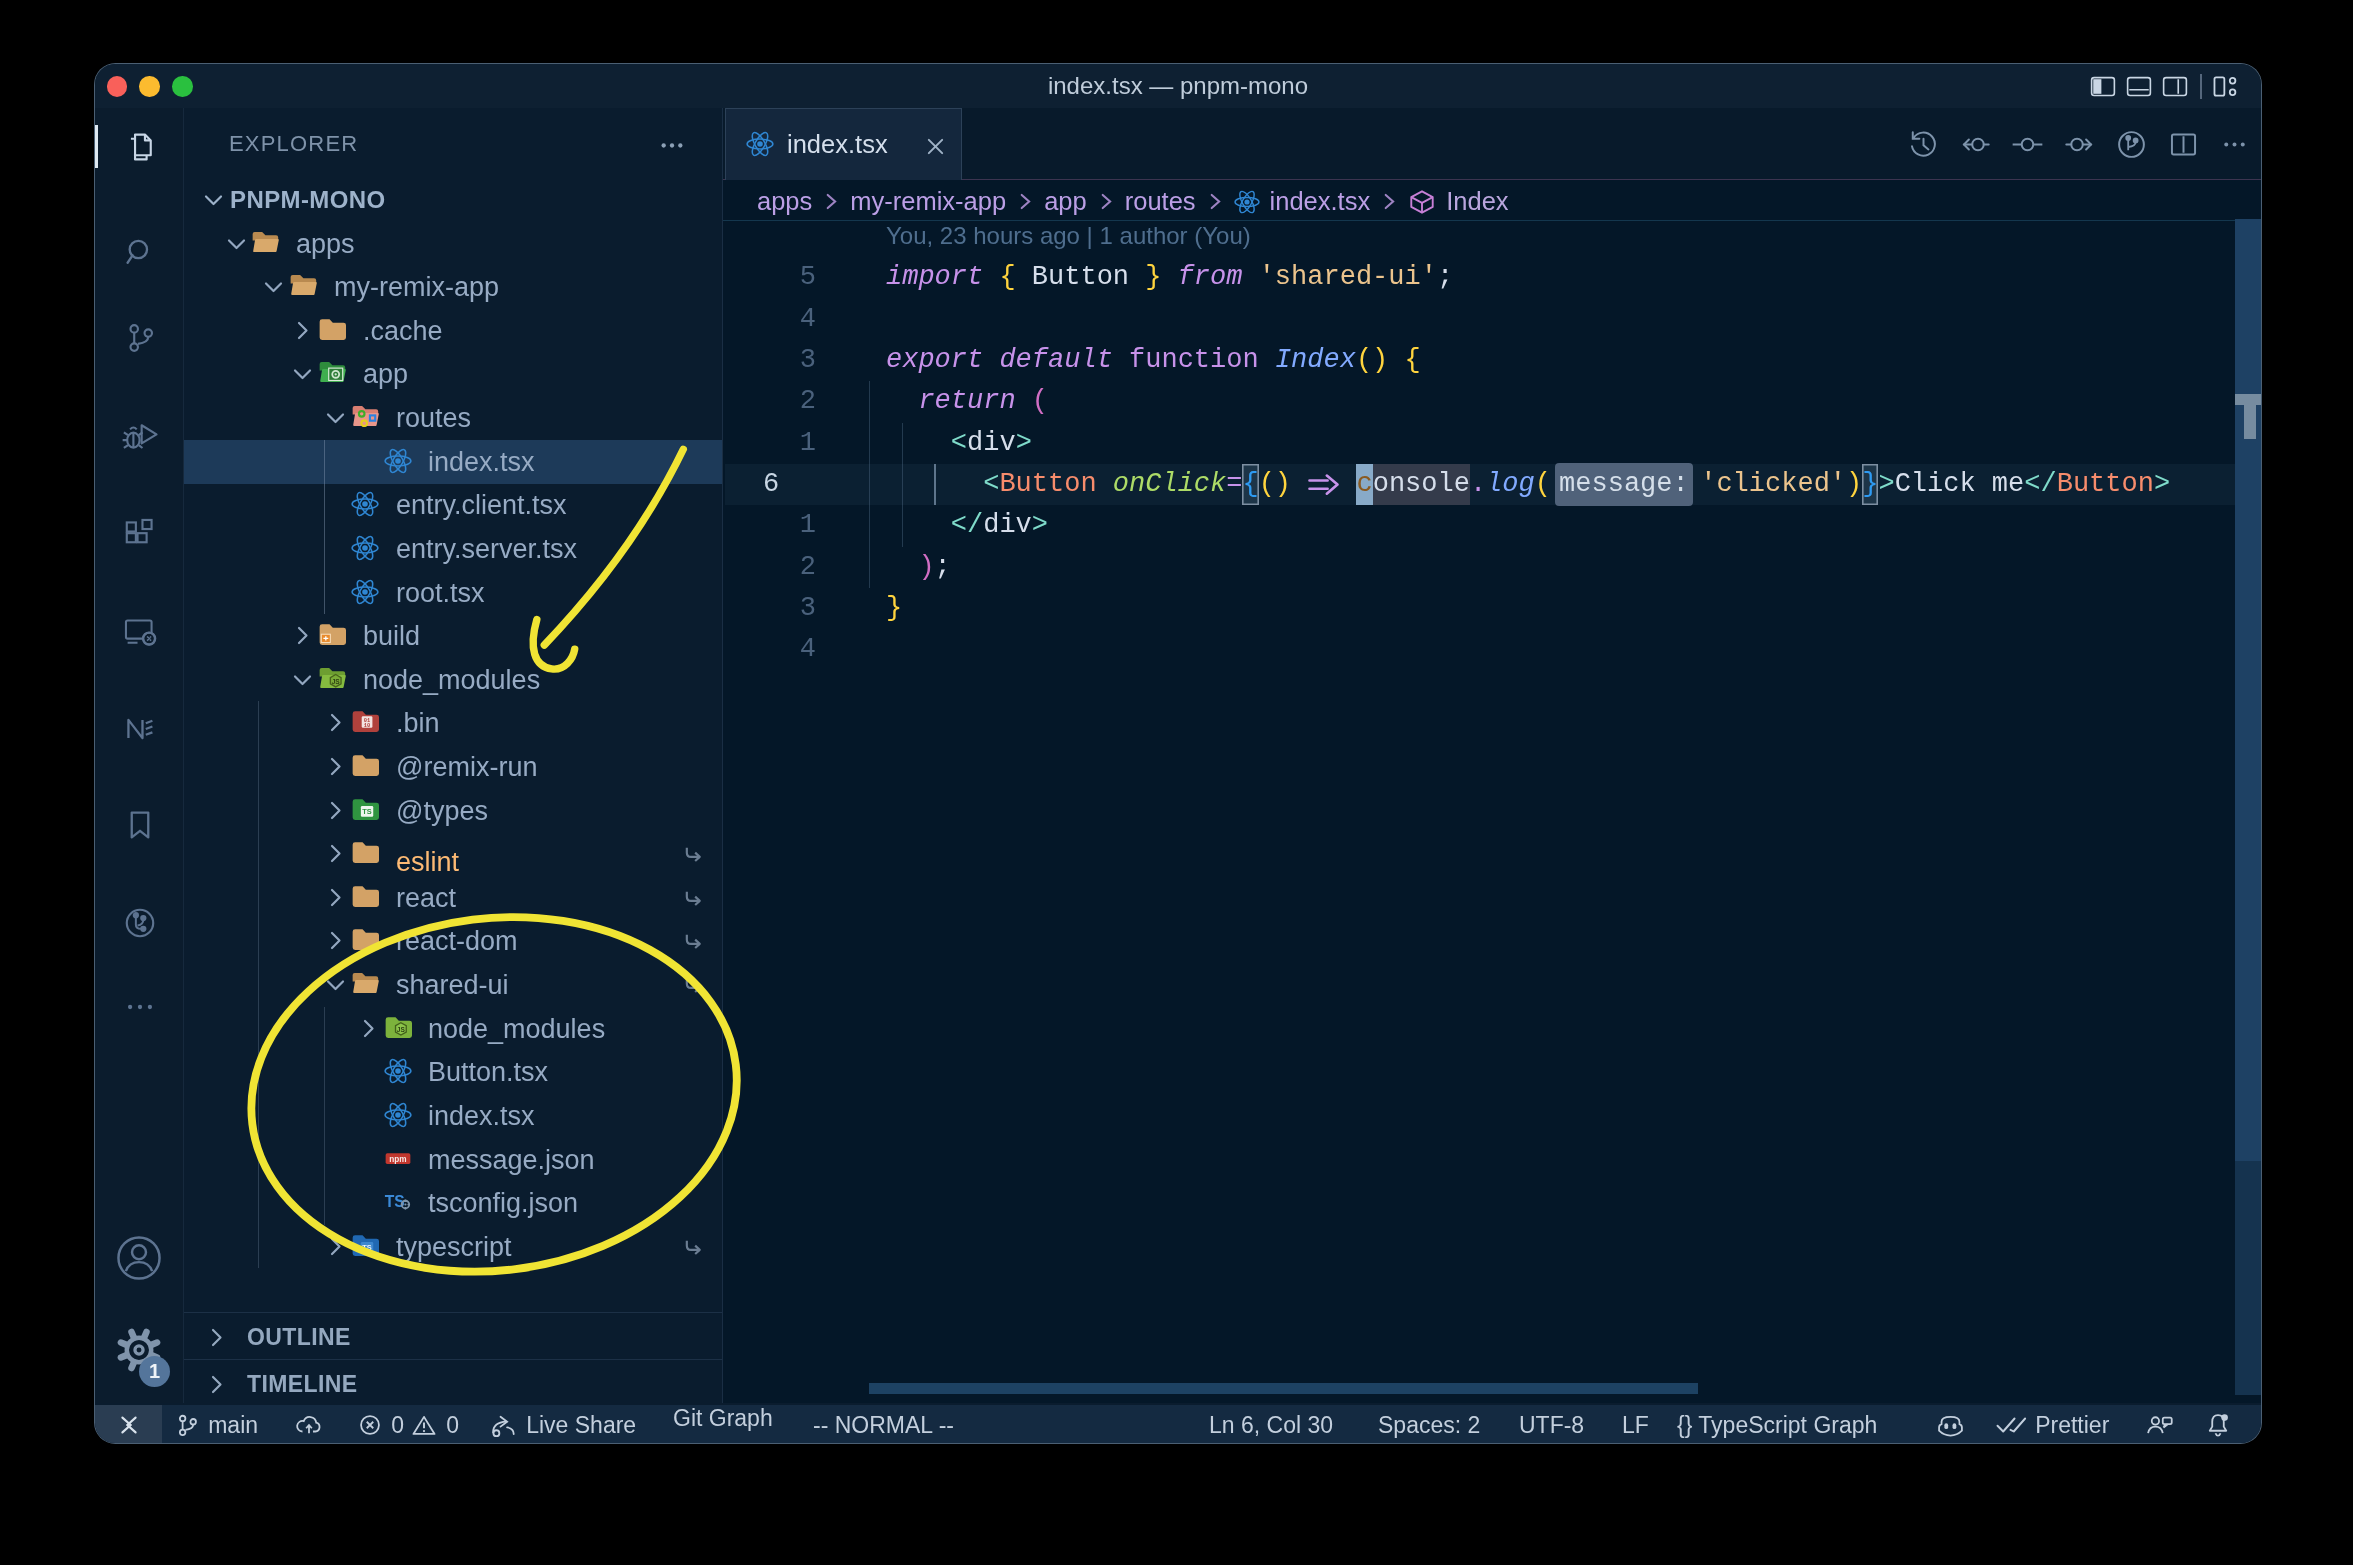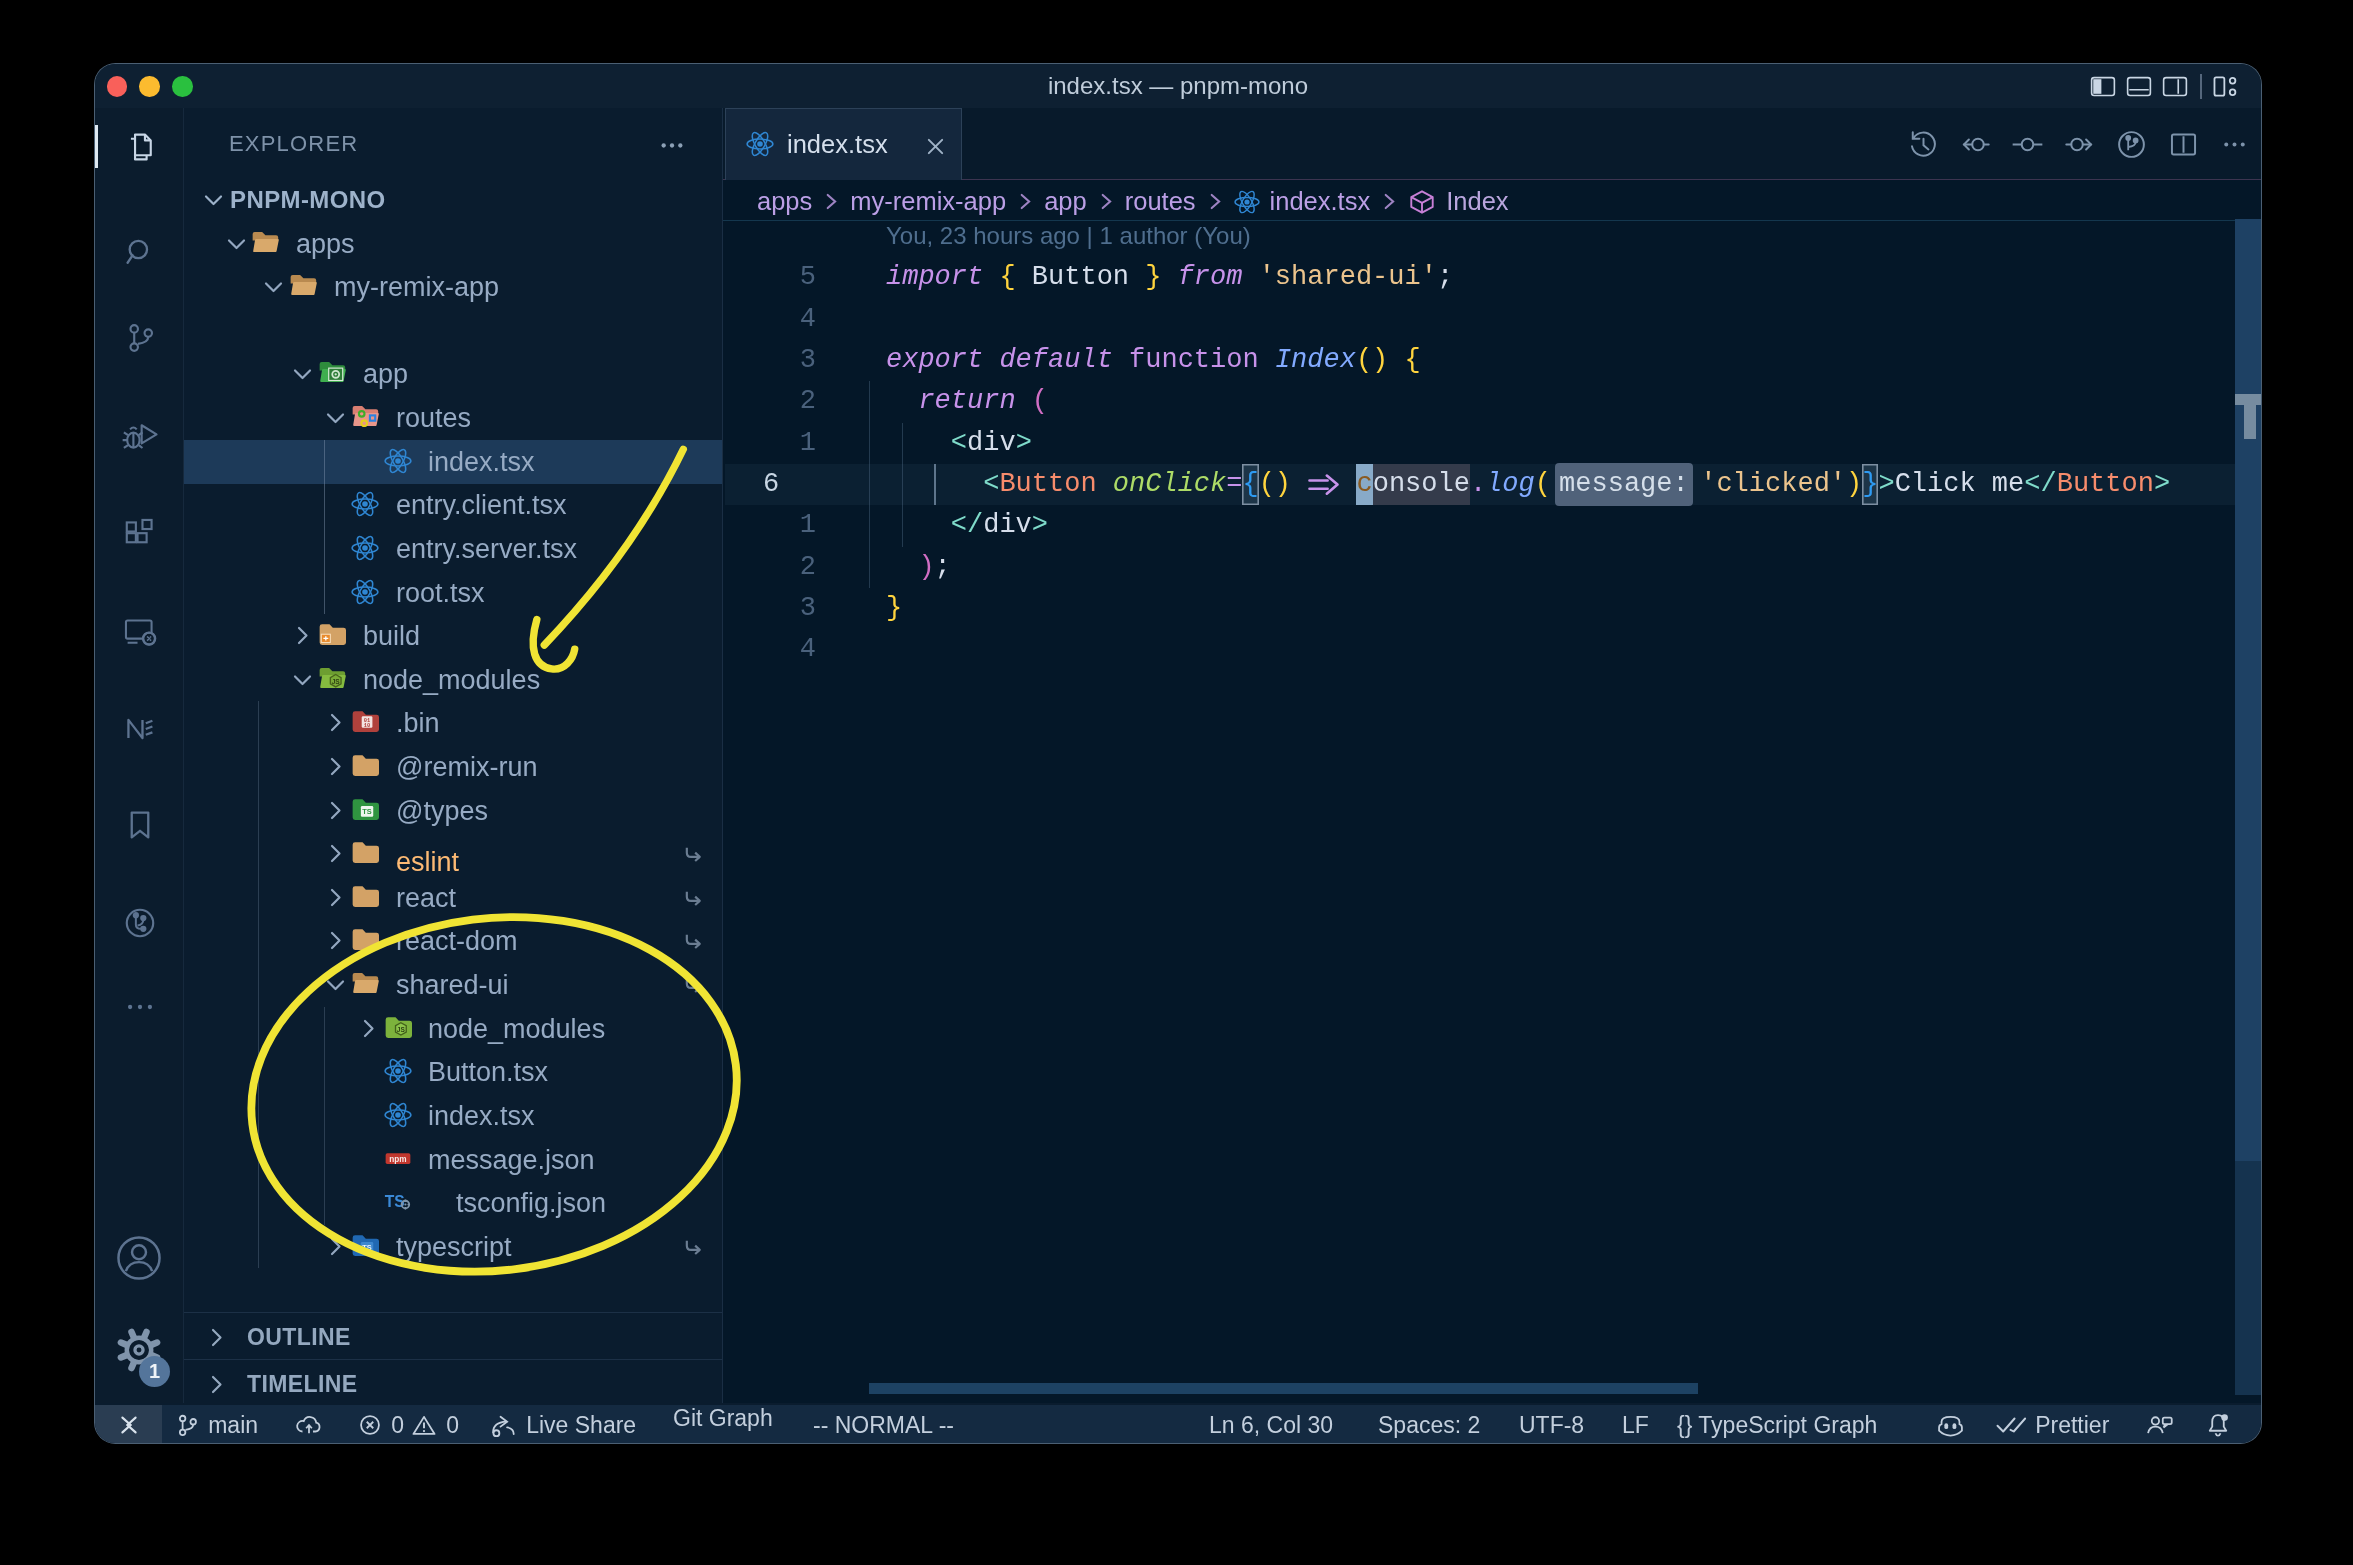--- a/index.html
+++ b/index.html
@@ -208,20 +208,33 @@
           </svg>
         </div>
         <div class="abs" style="left:105px;top:7.4px;">
           <svg width="28" height="24" viewBox="0 0 34 29" style="">
             <path d="M2 6 q0-2.5 2.5-2.5 h9 l4 4 h13 q2.5 0 2.5 2.5 v4 H2 z" fill="#b98a50"></path>
             <path d="M5.5 12 h27 q1.5 0 1.2 1.5 l-2.6 13 q-.3 1.5-1.8 1.5 H4 q-1.6 0-1.3-1.6 l2.2-13 q.2-1.4 1.6-1.4 z" fill="#d9a96b"></path>
           </svg>
         </div>
         <div class="abs" style="left:150px;top:0;height:44px;display:flex;align-items:center;color:#97abc4;">my-remix-app</div>
       </div>
+<div class="row treerow" style="top:201px;">
+        <div class="abs" style="left:106px;top:9px;width:28px;">
+          <svg width="25" height="25" viewBox="0 0 30 30" style="">
+            <path d="M10.799999999999999 6.0 L19.8 15.0 L10.799999999999999 24.0" fill="none" stroke="#93a7c0" stroke-width="2.6" stroke-linecap="round" stroke-linejoin="round"></path>
+          </svg>
+        </div>
+        <div class="abs" style="left:134px;top:7.4px;">
+          <svg width="28" height="24" viewBox="0 0 34 29" style="">
+            <path d="M2 7 q0-3 3-3 h9 l4 4 h13 q3 0 3 3 v15 q0 3-3 3 H5 q-3 0-3-3 z" fill="#d3a266"></path>
+          </svg>
+        </div>
+        <div class="abs" style="left:179px;top:0;height:44px;display:flex;align-items:center;color:#97abc4;">.cache</div>
+      </div>
 <div class="row treerow" style="top:244px;">
         <div class="abs" style="left:106px;top:9px;width:28px;">
           <svg width="25" height="25" viewBox="0 0 30 30" style="">
             <path d="M6.0 11.4 L15.0 20.400000000000002 L24.0 11.4" fill="none" stroke="#93a7c0" stroke-width="2.6" stroke-linecap="round" stroke-linejoin="round"></path>
           </svg>
         </div>
         <div class="abs" style="left:134px;top:7.4px;">
           <svg width="28" height="24" viewBox="0 0 34 29" style="">
             <path d="M2 6 q0-2.5 2.5-2.5 h9 l4 4 h13 q2.5 0 2.5 2.5 v4 H2 z" fill="#2e8c3c"></path>
             <path d="M5.5 12 h27 q1.5 0 1.2 1.5 l-2.6 13 q-.3 1.5-1.8 1.5 H4 q-1.6 0-1.3-1.6 l2.2-13 q.2-1.4 1.6-1.4 z" fill="#3fae4f"></path>
@@ -513,21 +526,21 @@
 <div class="row treerow" style="top:1073px;">
         <div class="abs" style="left:172px;top:9px;width:28px;"></div>
         <div class="abs" style="left:200px;top:7.4px;">
           <svg width="28" height="24" viewBox="0 0 34 29" style="font-size:33px">
             <text x="13" y="23" font-family="Liberation Sans" font-size="19" font-weight="bold" fill="#3b8ad8" text-anchor="middle">TS</text>
             <circle cx="26" cy="20" r="4.6" fill="none" stroke="#7f95ab" stroke-width="2.2"></circle>
             <circle cx="26" cy="20" r="1.3" fill="#7f95ab"></circle>
             <path d="M26 14 v3 M26 23 v3 M20.5 20 h3 M28.5 20 h3" stroke="#7f95ab" stroke-width="2"></path>
           </svg>
         </div>
-        <div class="abs" style="left:244px;top:0;height:44px;display:flex;align-items:center;color:#97abc4;margin-left:28px;">tsconfig.json</div>
+        <div class="abs" style="left:244px;top:0;height:44px;display:flex;align-items:center;color:#97abc4;">tsconfig.json</div>
       </div>
 <div class="row treerow" style="top:1117px;">
         <div class="abs" style="left:139px;top:9px;width:28px;">
           <svg width="25" height="25" viewBox="0 0 30 30" style="">
             <path d="M10.799999999999999 6.0 L19.8 15.0 L10.799999999999999 24.0" fill="none" stroke="#93a7c0" stroke-width="2.6" stroke-linecap="round" stroke-linejoin="round"></path>
           </svg>
         </div>
         <div class="abs" style="left:167px;top:7.4px;">
           <svg width="28" height="24" viewBox="0 0 34 29" style="font-size:33px">
             <path d="M2 7 q0-3 3-3 h9 l4 4 h13 q3 0 3 3 v15 q0 3-3 3 H5 q-3 0-3-3 z" fill="#2068b3"></path>

